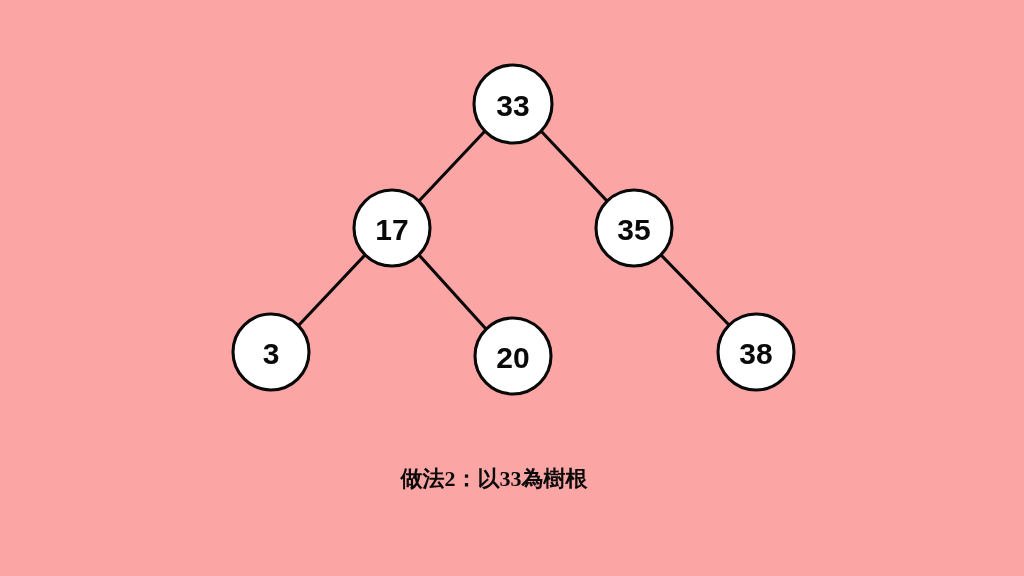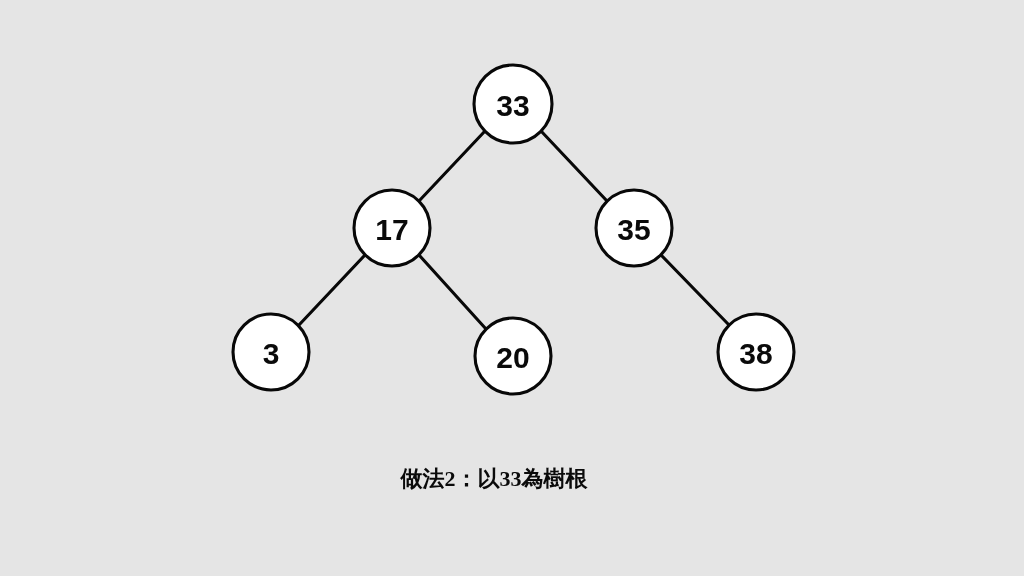--- a/index.html
+++ b/index.html
@@ -10,21 +10,21 @@
     width: 1024px;
     height: 576px;
     background: #ffffff;
     font-family: "Liberation Sans", sans-serif;
     overflow: hidden;
   }
   #stage {
     position: relative;
     width: 1024px;
     height: 576px;
-    background: #e5e5e5;
+    background: #fca5a5;
   }
   #tree-svg {
     position: absolute;
     left: 0;
     top: 0;
     width: 1024px;
     height: 576px;
     display: block;
   }
   .edge-line {

